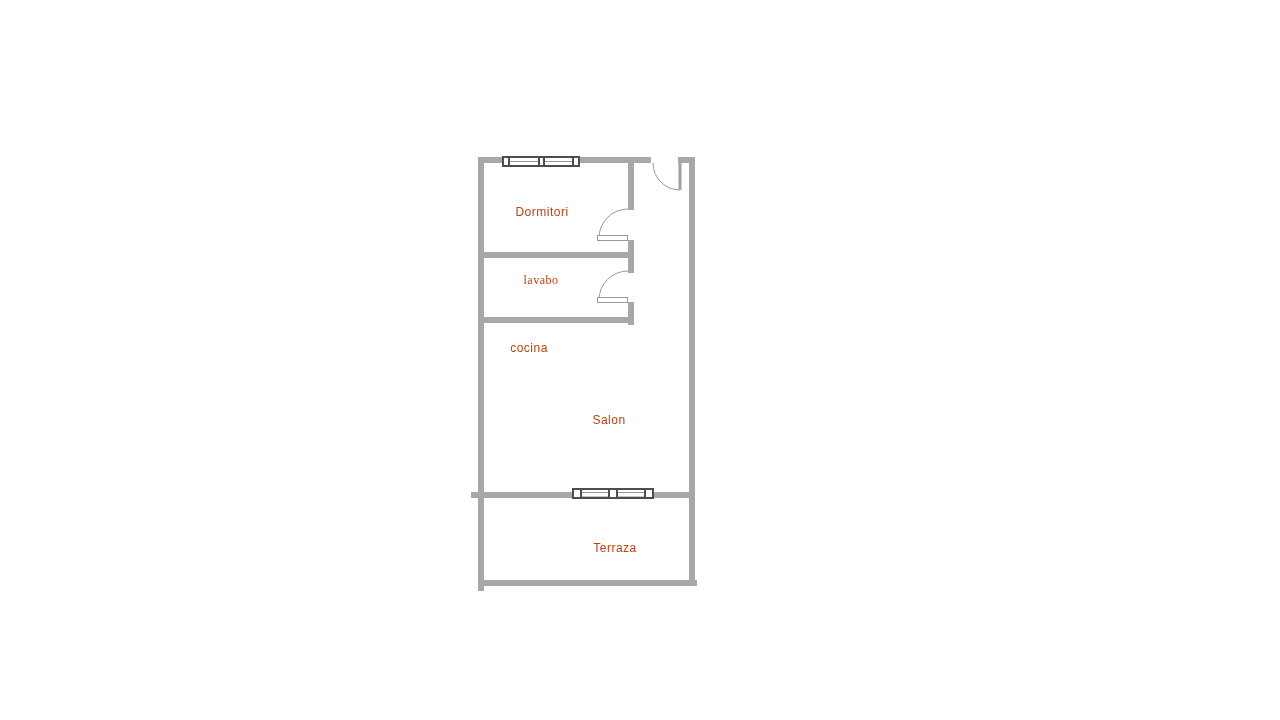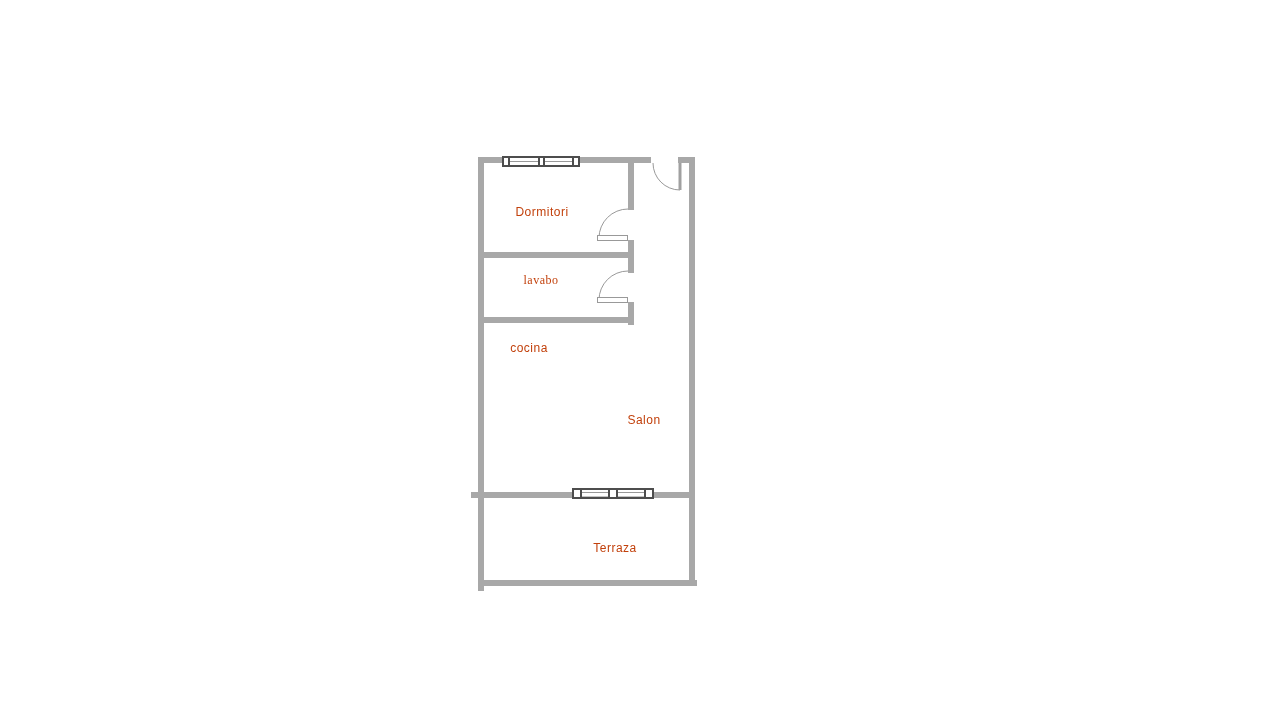--- a/index.html
+++ b/index.html
@@ -108,16 +108,16 @@
     <path d="M 628 209 A 29 29 0 0 0 599 238" fill="none" stroke="#999999" stroke-width="1"></path>
     <rect x="597.5" y="235.5" width="30" height="5" fill="#ffffff" stroke="#999999" stroke-width="1"></rect>
 
     <path d="M 628 271 A 29 29 0 0 0 599 300" fill="none" stroke="#999999" stroke-width="1"></path>
     <rect x="597.5" y="297.5" width="30" height="5" fill="#ffffff" stroke="#999999" stroke-width="1"></rect>
   </svg>
 
   <div class="room-label" style="left:542px; top:212px;">Dormitori</div>
   <div class="room-label" style="left:541px; top:280px;font-family:Liberation Serif, serif;">lavabo</div>
   <div class="room-label" style="left:529px; top:331px;margin-top:17px;">cocina</div>
-  <div class="room-label" style="left:644px; top:420px;">Salon</div>
+  <div class="room-label" style="left:609px; top:420px;">Salon</div>
   <div class="room-label" style="left:615px; top:548px;">Terraza</div>
 
 </div>
 
 </body></html>

